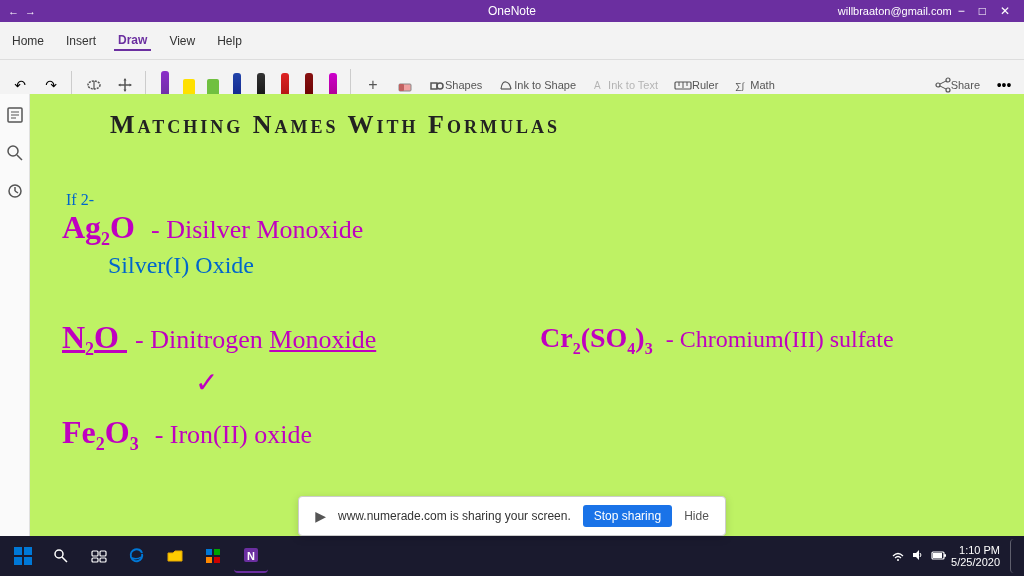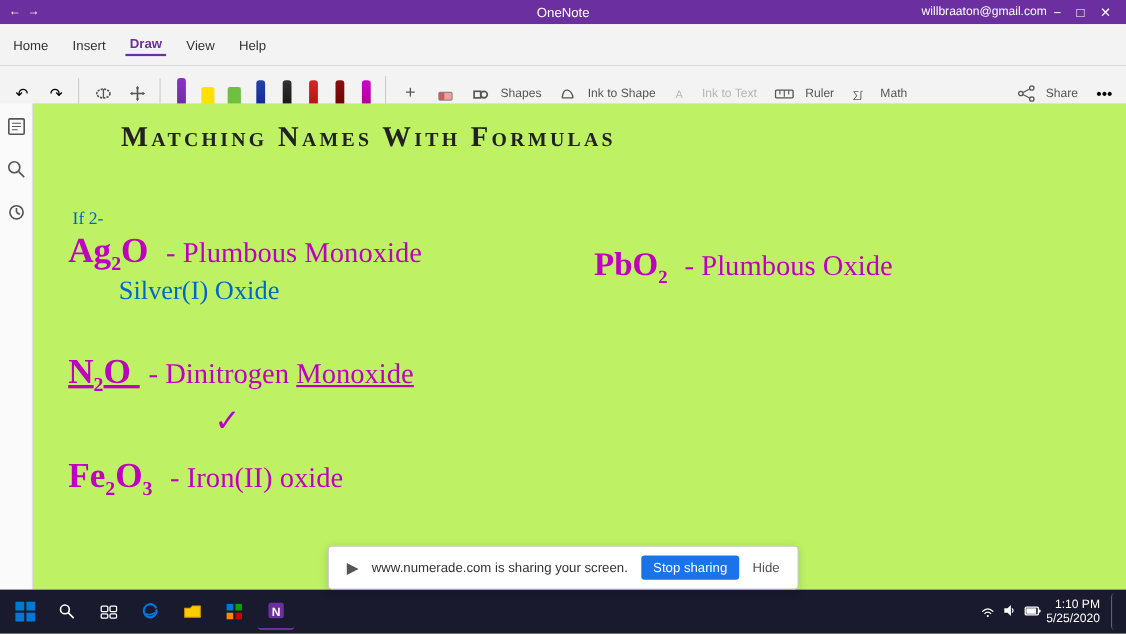--- a/index.html
+++ b/index.html
@@ -61,21 +61,21 @@
     
     .pen-swatch {
       width: 22px; height: 32px;
       display: flex; flex-direction: column; align-items: center; justify-content: flex-end;
       cursor: pointer; border-radius: 2px; position: relative;
     }
 
     
     .color-tools { display: flex; align-items: flex-end; gap: 2px; }
     .tb-icon-btn {
-      display: flex; align-items: center; gap: 10px;
+      display: flex; align-items: center; gap: 0;
       font-size: 11px; color: #555; cursor: pointer; padding: 4px 6px;
       border-radius: 3px;
     }
 
     
     #sidebar {
       position: absolute;
       left: 0; top: 94px;
       width: 30px;
       height: calc(576px - 94px - 40px);
@@ -333,51 +333,51 @@
 
   <div style="position:absolute; top:16px; left:80px; font-family: Georgia, serif; font-size: 26px; font-weight: bold; color: #222; letter-spacing: 3px; font-variant: small-caps;">Matching Names With Formulas</div>
 
   <div style="position:absolute; top:115px; left:32px;">
     
     <div style="position:absolute; top:-18px; left:4px; font-family: 'Comic Sans MS', cursive; font-size:16px; color:#0066cc;">If  2-</div>
     <span style="font-family:'Comic Sans MS',cursive; font-size:32px; color:#c000c0; font-weight: bold;">
       Ag<sub style="font-size:18px;">2</sub>O
     </span>
     <span style="font-family:'Comic Sans MS',cursive; font-size:26px; color:#c000c0; margin-left:8px;">
-      - Plumbous Monoxide
+      - Disilver Monoxide
     </span>
     
   </div>
 
   <div style="position:absolute; top:158px; left:78px; font-family:'Comic Sans MS',cursive; font-size:24px; color:#0066cc;">
     Silver(I) Oxide
   </div>
 
-  <div style="position:absolute; top:130px; left:510px;">
-    <span style="font-family:'Comic Sans MS',cursive; font-size:30px; color:#c000c0; font-weight:bold;">
-      PbO<sub style="font-size:17px;">2</sub>
-    </span>
-    <span style="font-family:'Comic Sans MS',cursive; font-size:26px; color:#c000c0; margin-left:8px;">
-      - Plumbous Oxide
-    </span>
-  </div>
 
   <div style="position:absolute; top:225px; left:32px;">
     <span style="font-family:'Comic Sans MS',cursive; font-size:32px; color:#c000c0; font-weight:bold; text-decoration:underline;">
       N<sub style="font-size:18px;">2</sub>O
     </span>
     <span style="font-family:'Comic Sans MS',cursive; font-size:26px; color:#c000c0; margin-left:8px;">
       - Dinitrogen <span style="text-decoration:underline;">Monoxide</span>
     </span>
   </div>
 
   <div style="position:absolute; top:272px; left:165px; font-family:'Comic Sans MS',cursive; font-size:28px; color:#c000c0;">
     ✓
   </div>
 
+  <div style="position:absolute; top:228px; left:510px;">
+    <span style="font-family:'Comic Sans MS',cursive; font-size:28px; color:#c000c0; font-weight:bold;">
+      Cr<sub style="font-size:16px;">2</sub>(SO<sub style="font-size:16px;">4</sub>)<sub style="font-size:16px;">3</sub>
+    </span>
+    <span style="font-family:'Comic Sans MS',cursive; font-size:24px; color:#c000c0; margin-left:6px;">
+      - Chromium(III) sulfate
+    </span>
+  </div>
 
   <div style="position:absolute; top:320px; left:32px;">
     <span style="font-family:'Comic Sans MS',cursive; font-size:32px; color:#c000c0; font-weight:bold;">
       Fe<sub style="font-size:18px;">2</sub>O<sub style="font-size:18px;">3</sub>
     </span>
     <span style="font-family:'Comic Sans MS',cursive; font-size:26px; color:#c000c0; margin-left:8px;">
       - Iron(II) oxide
     </span>
   </div>
 </div>

